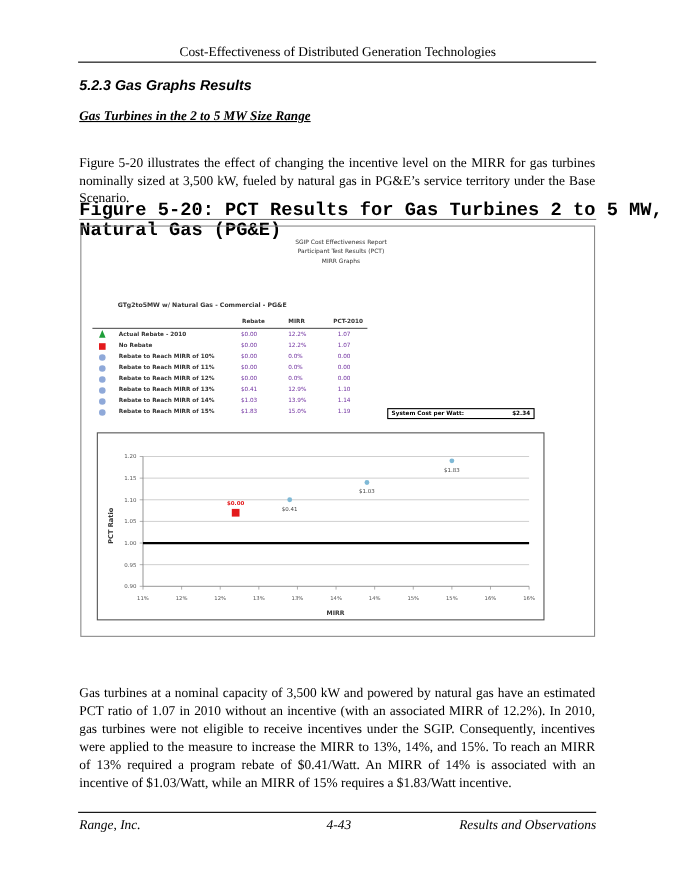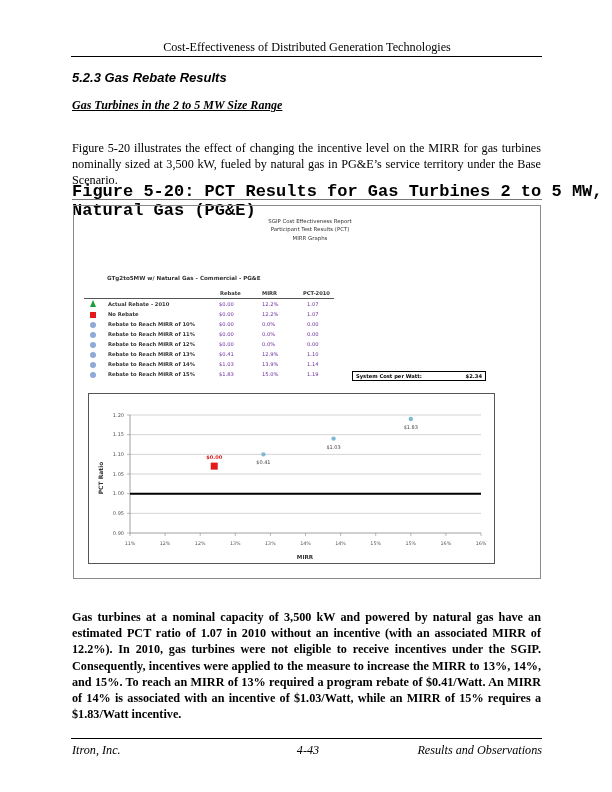--- a/index.html
+++ b/index.html
@@ -11,21 +11,21 @@
   .header-rule { left: 71px; top: 56px; width: 471px; height: 0; border-top: 1.2px solid #000; }
 
   .section-heading { left: 72px; top: 70px; font-family: "Liberation Sans", sans-serif;
     font-weight: bold; font-style: italic; font-size: 13px; }
   .subsection-heading { left: 72px; top: 98px; font-family: "Liberation Serif", serif;
     font-weight: bold; font-style: italic; font-size: 12px; text-decoration: underline; }
 
   .para { left: 72px; width: 469px; font-family: "Liberation Serif", serif; font-size: 12.2px;
     line-height: 16.2px; text-align: justify; }
   .para1 { top: 140px; }
-  .para2 { top: 609px; font-weight: bold; }
+  .para2 { top: 622px; }
 
   .figure-caption { left: 72px; top: 182px; font-family: Liberation Mono, monospace;
     font-weight: bold; font-size: 17px; }
   .caption-rule { left: 72px; top: 199px; width: 470px; height: 0; border-top: 1px solid #777; }
 
   .figure-frame { left: 73px; top: 205px; width: 468px; height: 374px; border: 1px solid #8a8a8a; box-sizing: border-box; }
 
   .report-title { left: 200px; top: 217px; width: 220px; text-align: center;
     font-family: "DejaVu Sans", sans-serif; font-size: 5.4px; line-height: 8.4px; color: #333; }
 
@@ -59,21 +59,21 @@
   .footer-left { left: 72px; }
   .footer-center { left: 288px; width: 40px; text-align: center; }
   .footer-right { right: 70px; text-align: right; margin-left: 40px; }
 </style>
 </head>
 <body>
 
 <div class="abs running-header">Cost-Effectiveness of Distributed Generation Technologies</div>
 <div class="abs header-rule"></div>
 
-<div class="abs section-heading">5.2.3  Gas Rebate Results</div>
+<div class="abs section-heading">5.2.3  Gas Graphs Results</div>
 <div class="abs subsection-heading">Gas Turbines in the 2 to 5 MW Size Range</div>
 
 <div class="abs para para1">Figure 5-20 illustrates the effect of changing the incentive level on the MIRR for gas turbines nominally sized at 3,500 kW, fueled by natural gas in PG&amp;E’s service territory under the Base Scenario.</div>
 
 <div class="abs figure-caption">Figure 5-20:  PCT Results for Gas Turbines 2 to 5 MW, Natural Gas (PG&amp;E)</div>
 <div class="abs caption-rule"></div>
 
 <div class="abs figure-frame"></div>
 
 <div class="abs report-title">
@@ -213,15 +213,15 @@
       <circle cx="410.79999999999995" cy="418.93333333333334" r="2.2" fill="#7fb9d6"></circle>
       <text x="410.79999999999995" y="428.93333333333334" font-size="5" fill="#444" text-anchor="middle">$1.83</text>
     </g>
   <text id="ylabel" x="0" y="0" font-size="6" font-weight="bold" fill="#333" text-anchor="middle" transform="translate(103,478) rotate(-90)">PCT Ratio</text>
   <text id="xlabel" x="305" y="559" font-size="5.6" font-weight="bold" fill="#333" text-anchor="middle">MIRR</text>
 </svg>
 
 <div class="abs para para2">Gas turbines at a nominal capacity of 3,500 kW and powered by natural gas have an estimated PCT ratio of 1.07 in 2010 without an incentive (with an associated MIRR of 12.2%).  In 2010, gas turbines were not eligible to receive incentives under the SGIP.  Consequently, incentives were applied to the measure to increase the MIRR to 13%, 14%, and 15%.  To reach an MIRR of 13% required a program rebate of $0.41/Watt.  An MIRR of 14% is associated with an incentive of $1.03/Watt, while an MIRR of 15% requires a $1.83/Watt incentive.</div>
 
 <div class="abs footer-rule"></div>
-<div class="abs footer footer-left">Itron, Inc.</div>
+<div class="abs footer footer-left">Range, Inc.</div>
 <div class="abs footer footer-center">4-43</div>
 <div class="abs footer footer-right">Results and Observations</div>
 
 </body></html>

